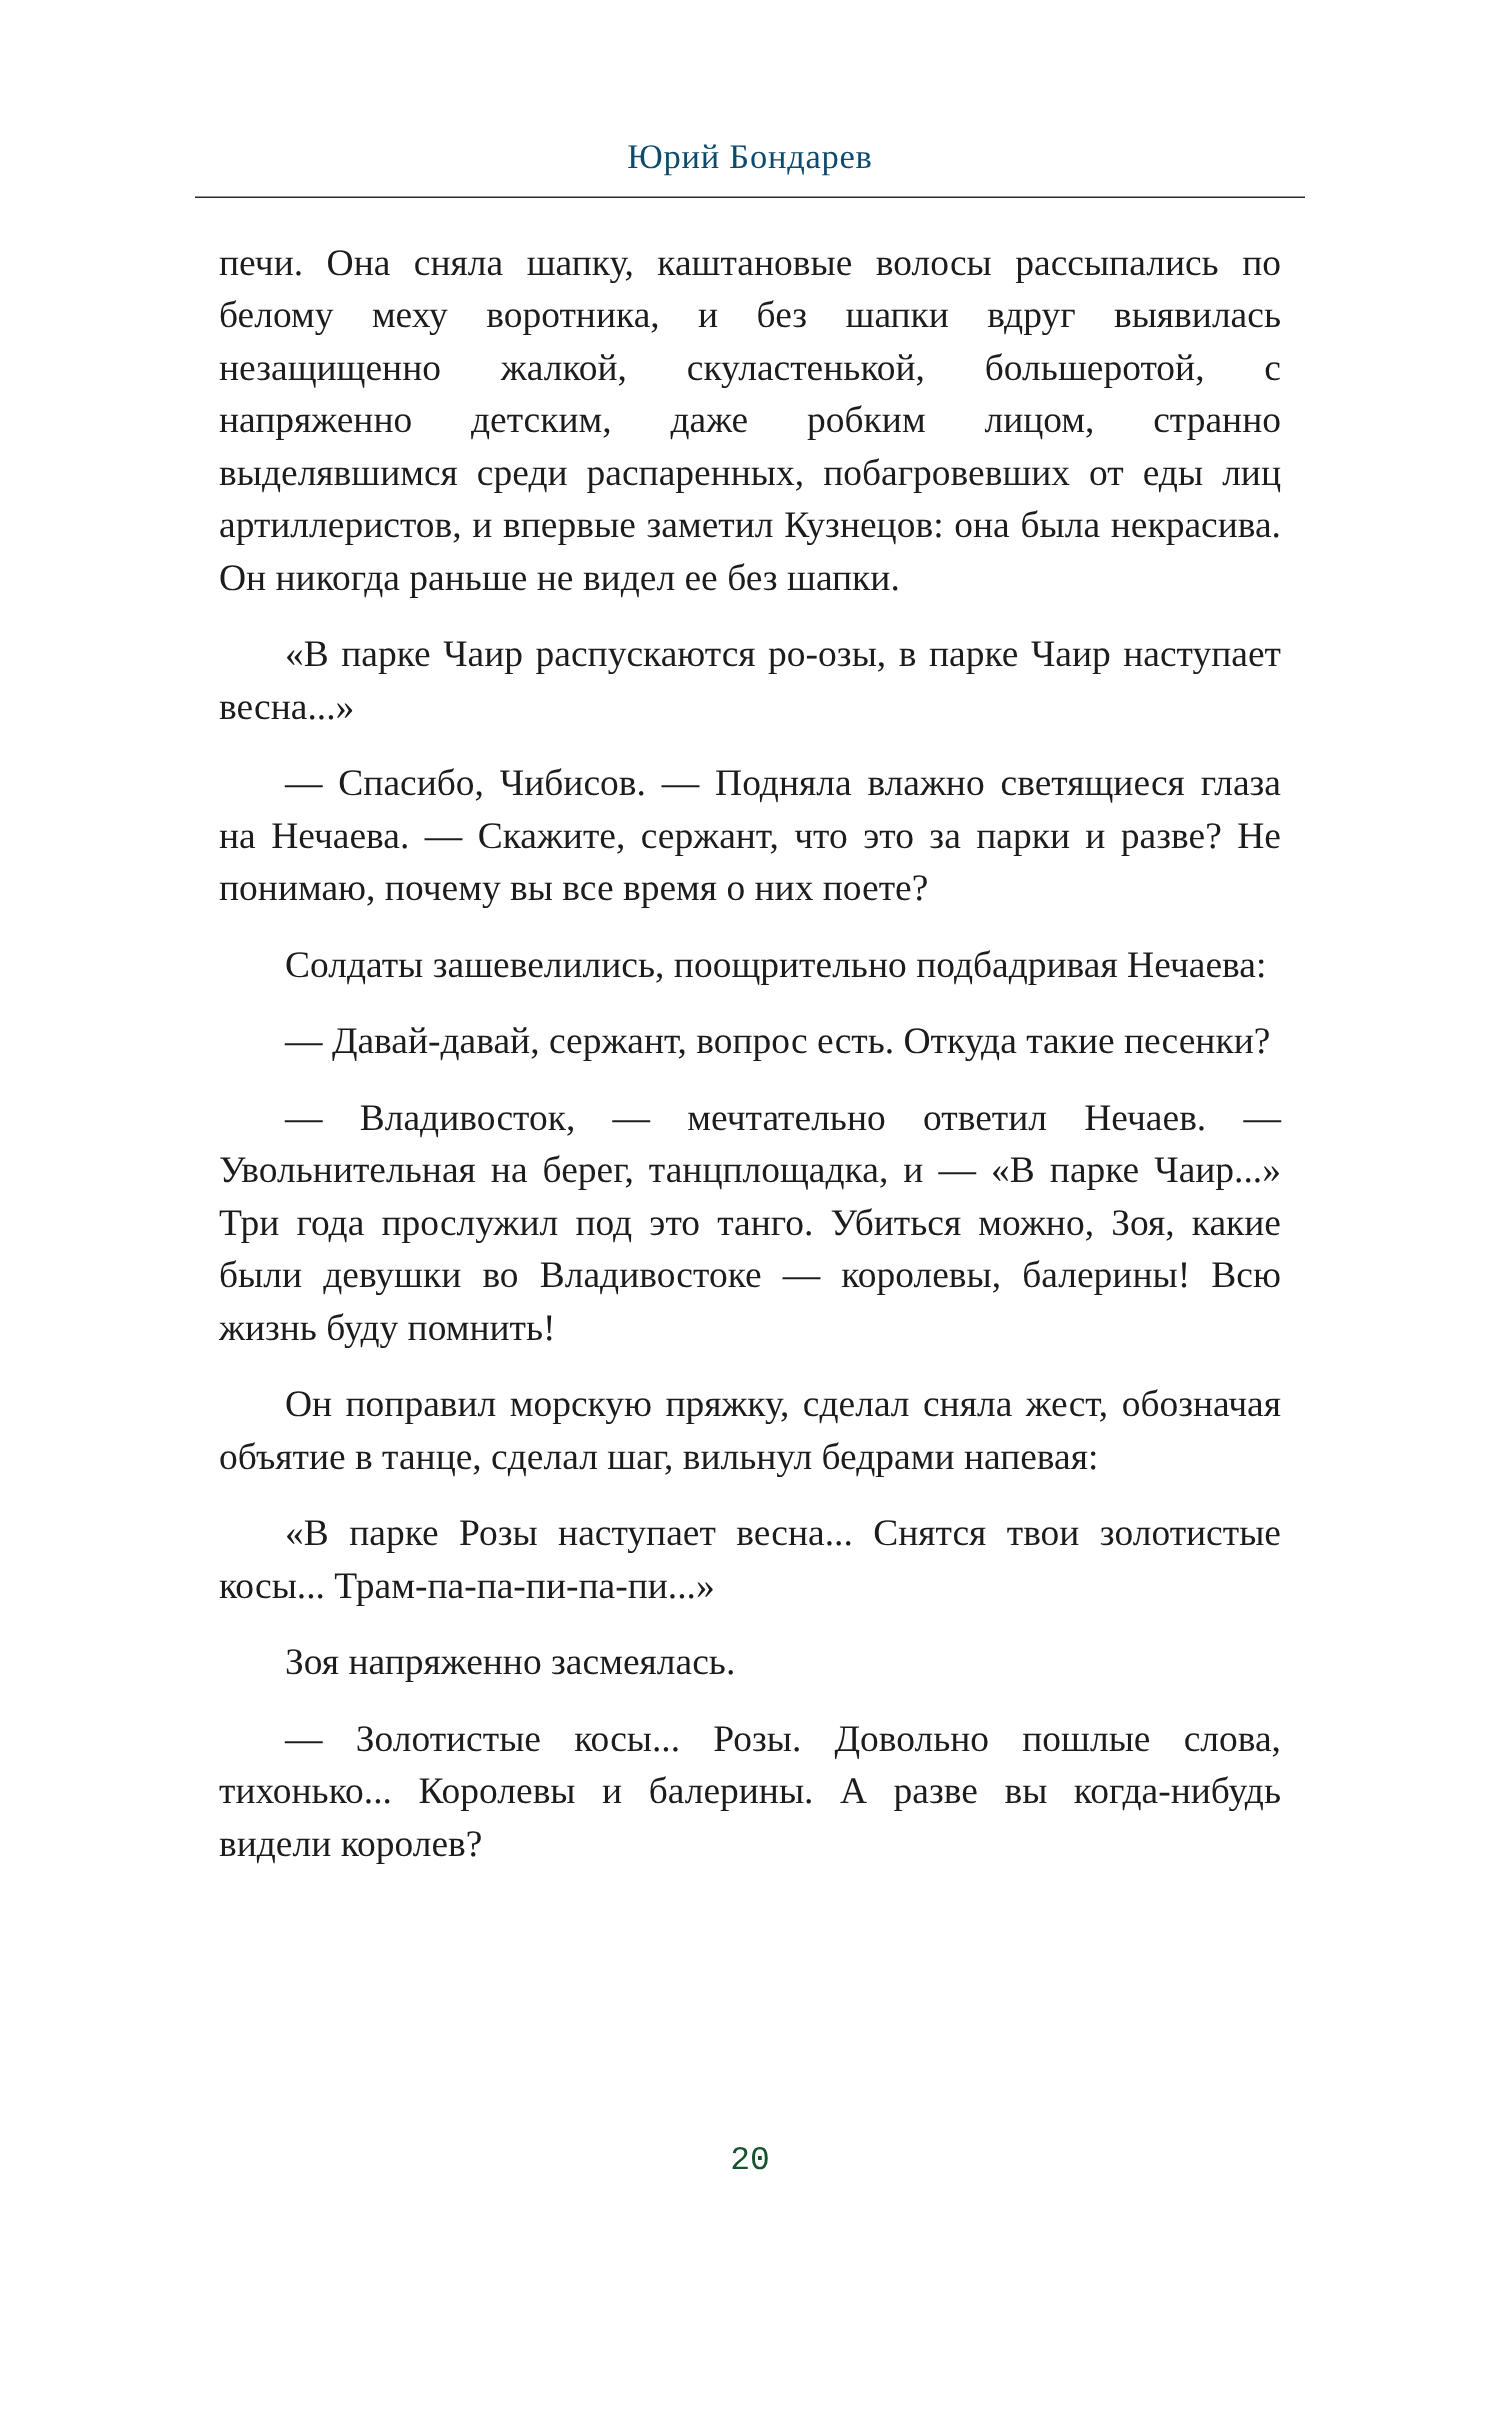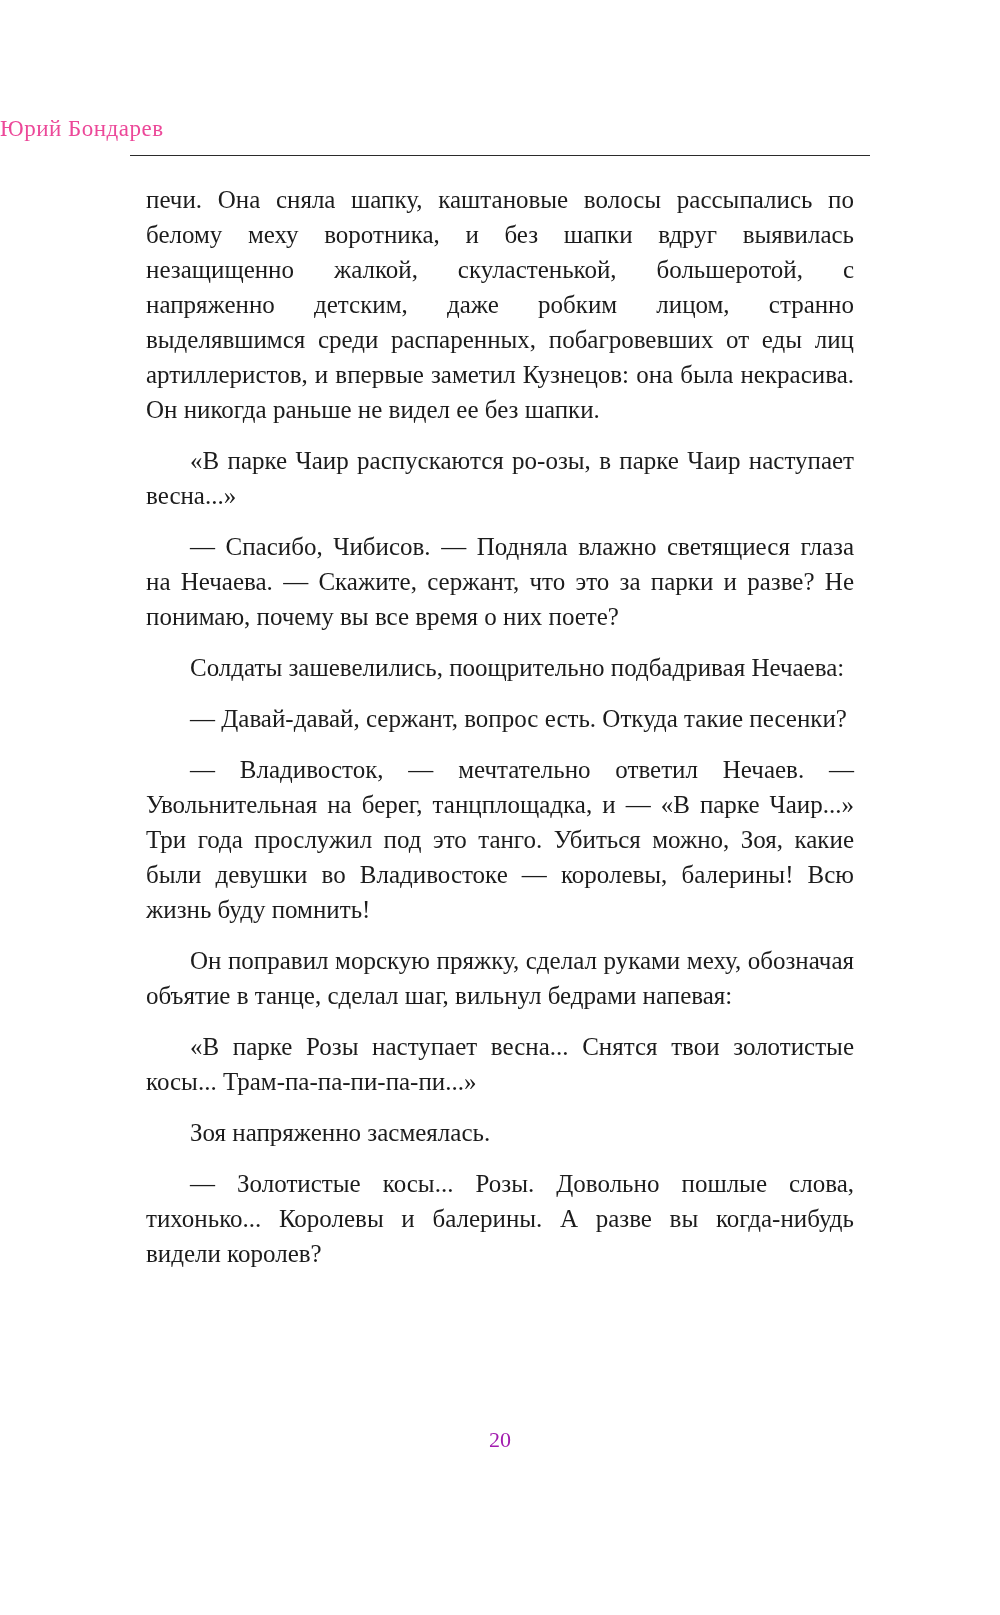--- a/index.html
+++ b/index.html
@@ -14,25 +14,25 @@
     color: #1c1c1c;
     position: relative;
     overflow: hidden;
   }
   .page {
     position: relative;
     width: 100%;
     height: 100%;
   }
   .running-header {
-    padding-top: 116px;
-    text-align: left;
+    padding-top: 92px;
+    text-align: center;
     font-size: 23px;
     letter-spacing: 0.5px;
-    color: #ec4899;
+    color: #0c4a6e;
   }
   .header-rule {
     width: 740px;
     margin: 13px auto 0 auto;
     border: none;
     border-top: 1.6px solid #2b2b2b;
     height: 0;
   }
   .text-body {
     width: 740px;
@@ -53,40 +53,41 @@
   .text-body p.no-indent {
     text-indent: 0;
   }
   .page-number {
     position: absolute;
     left: 0;
     bottom: 162px;
     width: 100%;
     text-align: center;
     font-size: 22px;
-    color: #a21caf;
+    color: #14532d;
+    font-family: Liberation Mono, monospace;
   }
 </style>
 </head>
 <body>
 
 <div class="page">
 
   <div class="running-header">Юрий Бондарев</div>
 
   <hr class="header-rule">
 
   <div class="text-body">
       <p class="no-indent">печи. Она сняла шапку, каштановые волосы рассыпались по белому меху воротника, и без шапки вдруг выявилась незащищенно жалкой, скуластенькой, большеротой, с напряженно детским, даже робким лицом, странно выделявшимся среди распаренных, побагровевших от еды лиц артиллеристов, и впервые заметил Кузнецов: она была некрасива. Он никогда раньше не видел ее без шапки.</p>
       <p class="indent">«В парке Чаир распускаются ро-озы, в парке Чаир наступает весна...»</p>
       <p class="indent">— Спасибо, Чибисов. — Подняла влажно светящиеся глаза на Нечаева. — Скажите, сержант, что это за парки и разве? Не понимаю, почему вы все время о них поете?</p>
       <p class="indent">Солдаты зашевелились, поощрительно подбадривая Нечаева:</p>
       <p class="indent">— Давай-давай, сержант, вопрос есть. Откуда такие песенки?</p>
       <p class="indent">— Владивосток, — мечтательно ответил Нечаев. — Увольнительная на берег, танцплощадка, и — «В парке Чаир...» Три года прослужил под это танго. Убиться можно, Зоя, какие были девушки во Владивостоке — королевы, балерины! Всю жизнь буду помнить!</p>
-      <p class="indent">Он поправил морскую пряжку, сделал руками меху, обозначая объятие в танце, сделал шаг, вильнул бедрами напевая:</p>
+      <p class="indent">Он поправил морскую пряжку, сделал сняла жест, обозначая объятие в танце, сделал шаг, вильнул бедрами напевая:</p>
       <p class="indent">«В парке Розы наступает весна... Снятся твои золотистые косы... Трам-па-па-пи-па-пи...»</p>
       <p class="indent">Зоя напряженно засмеялась.</p>
       <p class="indent">— Золотистые косы... Розы. Довольно пошлые слова, тихонько... Королевы и балерины. А разве вы когда-нибудь видели королев?</p>
     </div>
 
   <div class="page-number">20</div>
 
 </div>
 
 </body></html>

